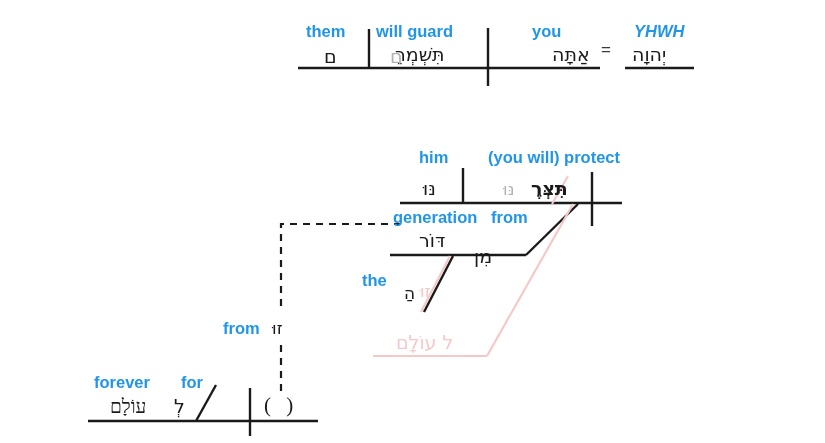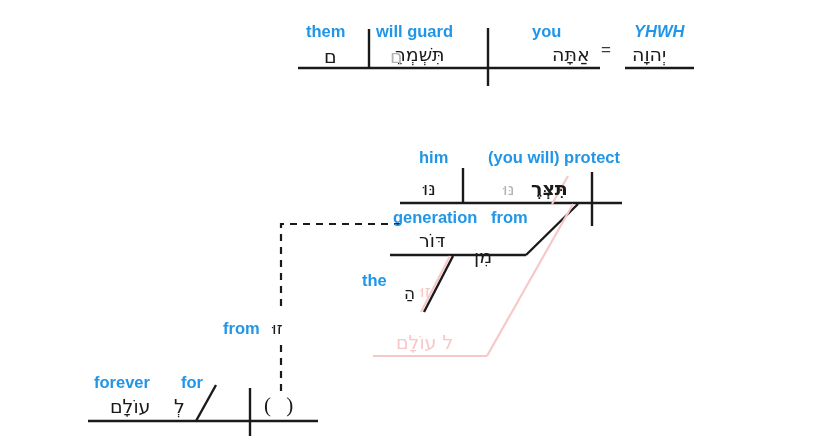--- a/index.html
+++ b/index.html
@@ -130,20 +130,20 @@
   <span class="lbl" style="left:362px; top:272px;">the</span>
   <span class="heb small" style="left:404px; top:285px;">הַ</span>
 
   <span class="heb faint small" style="left:420px; top:283px;">זוּ</span>
   <span class="heb faint" style="left:396px; top:333px;">ל עוֹלָם</span>
 
   <span class="lbl" style="left:223px; top:320px;">from</span>
   <span class="heb small" style="left:272px; top:320px;">זוּ</span>
 
   <span class="lbl" style="left:94px; top:374px;">forever</span>
-  <span class="heb" style="left:110px; top:397px;">עוֹלָם</span>
+  <span class="heb" style="left:110px; top:397px;font-family:Liberation Serif, serif;">עוֹלָם</span>
 
   <span class="lbl" style="left:181px; top:374px;">for</span>
   <span class="heb" style="left:174px; top:397px;">לְ</span>
 
   <span class="paren" style="left:264px; top:393px;">( )</span>
 
 </div>
 
 </body></html>

